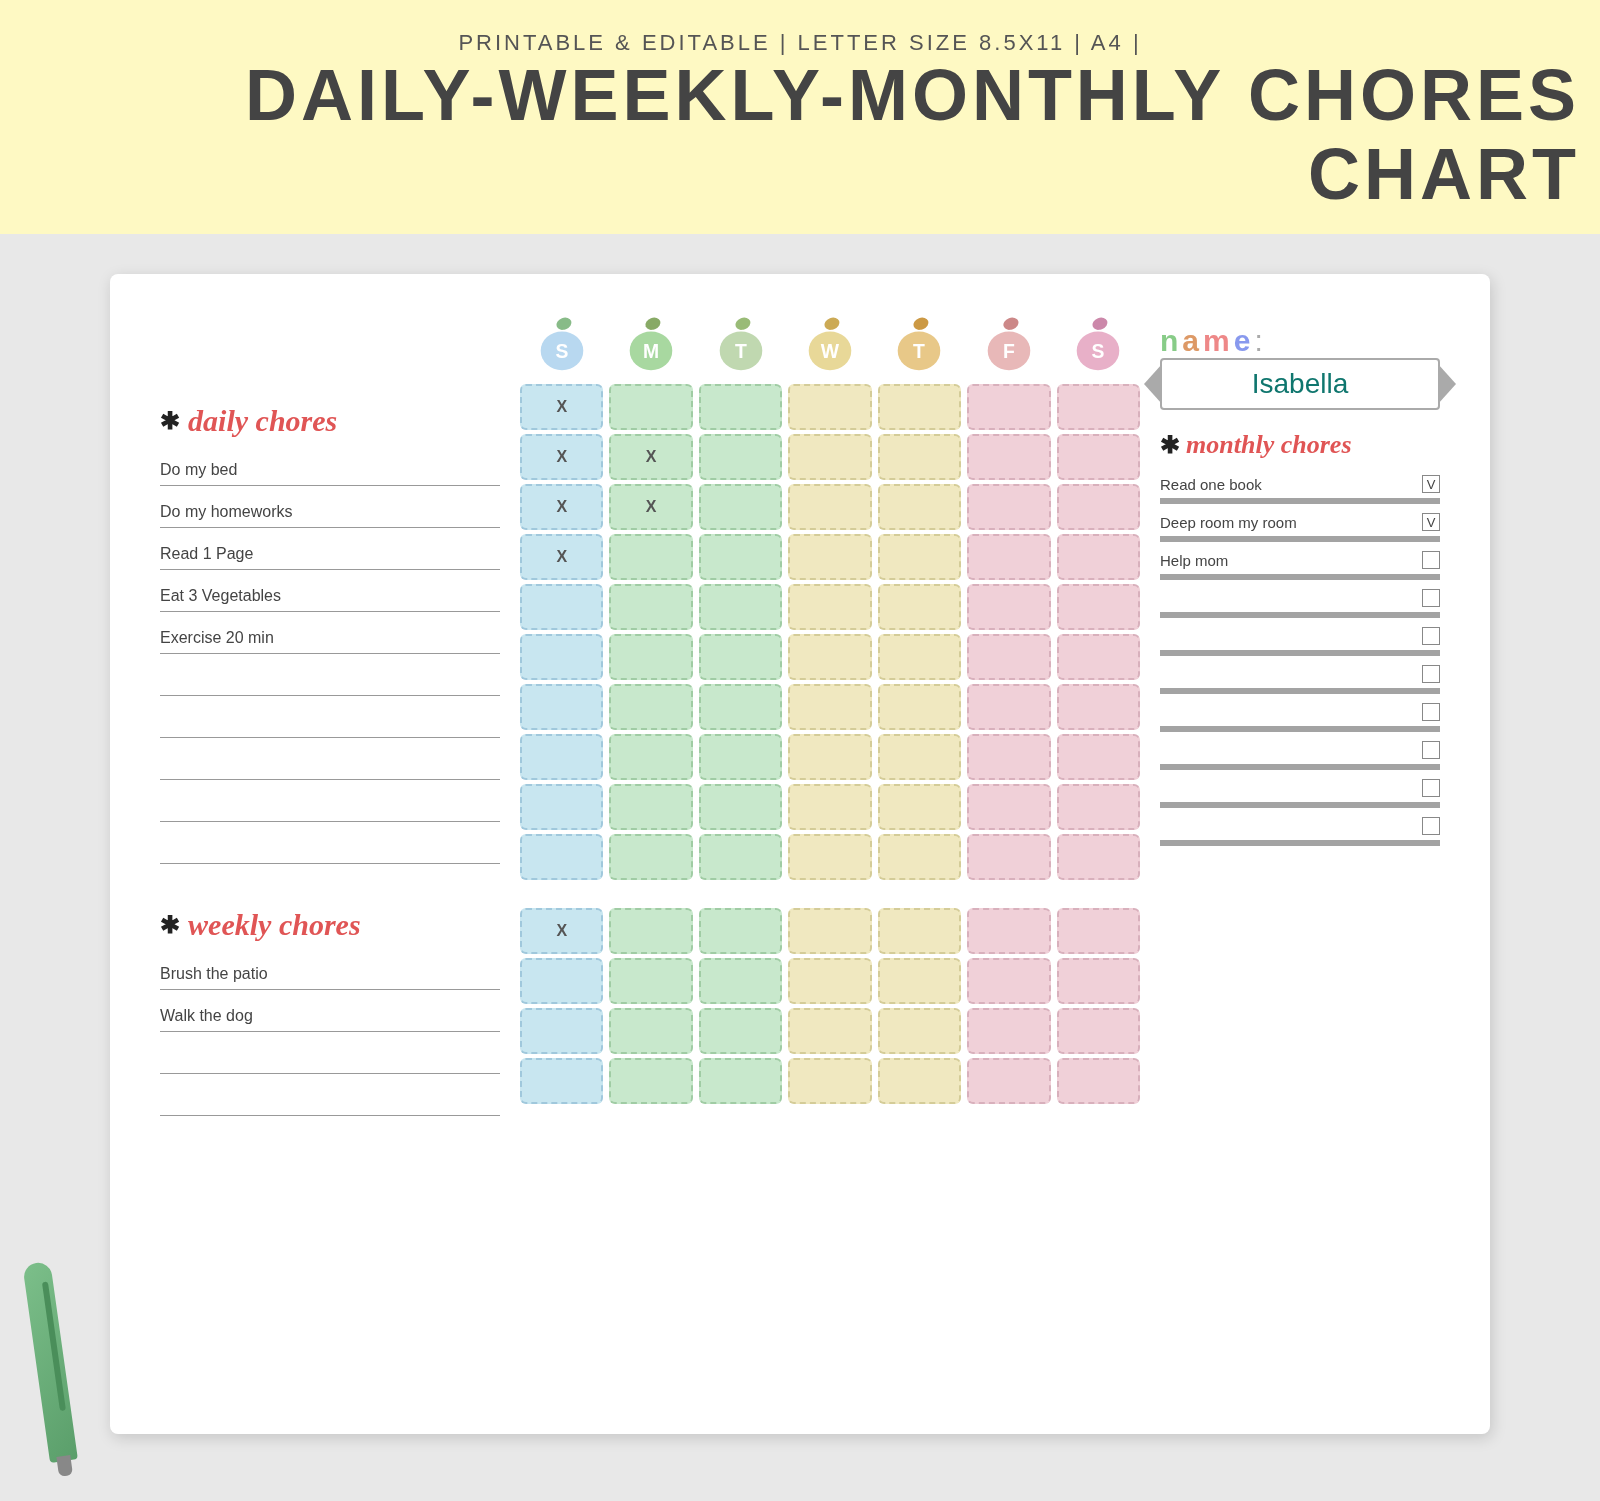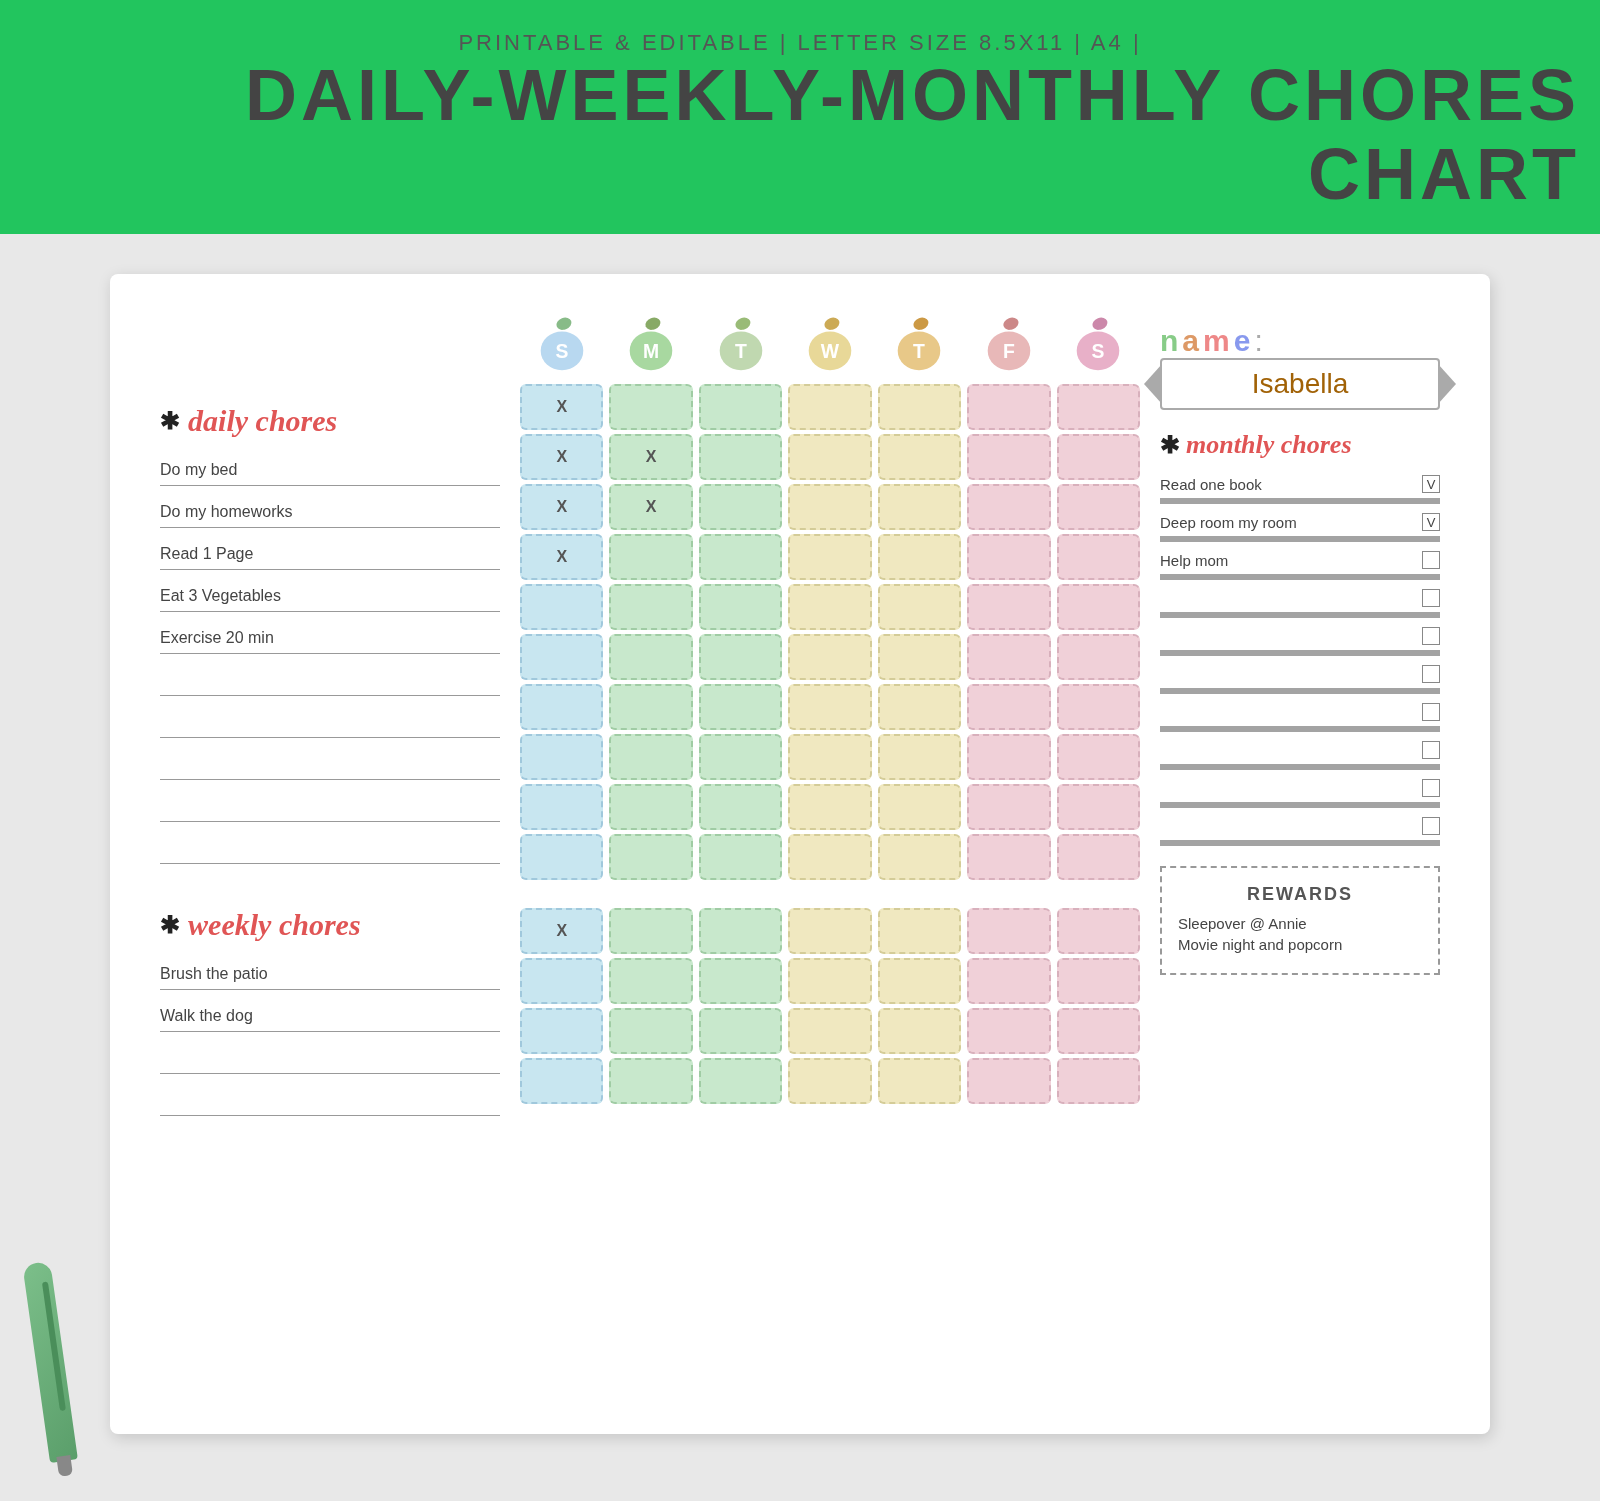--- a/index.html
+++ b/index.html
@@ -7,21 +7,21 @@
       background: #f8d7da;
       font-family: Arial, sans-serif;
       width: 1600px;
       min-height: 1501px;
       display: flex;
       flex-direction: column;
       align-items: center;
     }
     .top-banner {
       width: 100%;
-      background: #22c55e;
+      background: #fef9c3;
       text-align: center;
       padding: 30px 20px 20px;
     }
     .subtitle {
       font-size: 22px;
       letter-spacing: 3px;
       color: #555;
       font-weight: 400;
       text-transform: uppercase;
     }
@@ -158,21 +158,21 @@
       display: flex;
       flex-direction: column;
     }
     .name-ribbon {
       background: white;
       border: 2px solid #aaa;
       border-radius: 4px;
       padding: 8px 20px;
       text-align: center;
       font-size: 28px;
-      color: #a16207;
+      color: #0f766e;
       margin-bottom: 20px;
       position: relative;
     }
     .name-ribbon::before,
     .name-ribbon::after {
       content: '';
       position: absolute;
       width: 0; height: 0;
       top: 50%; transform: translateY(-50%);
     }
@@ -601,23 +601,16 @@
           <div class="monthly-item">
             <span>&nbsp;</span>
             <div class="checkbox"></div>
           </div>
           <div class="monthly-item">
             <span>&nbsp;</span>
             <div class="checkbox"></div>
           </div>
         </div>
 
-      <div class="rewards-box">
-        <div class="rewards-title">REWARDS</div>
-        <div id="rewards-list">
-            <div class="reward-item">Sleepover @ Annie</div>
-            <div class="reward-item">Movie night and popcorn</div>
-          </div>
-      </div>
     </div>
 
   </div>
 </div>
 
 </body></html>

